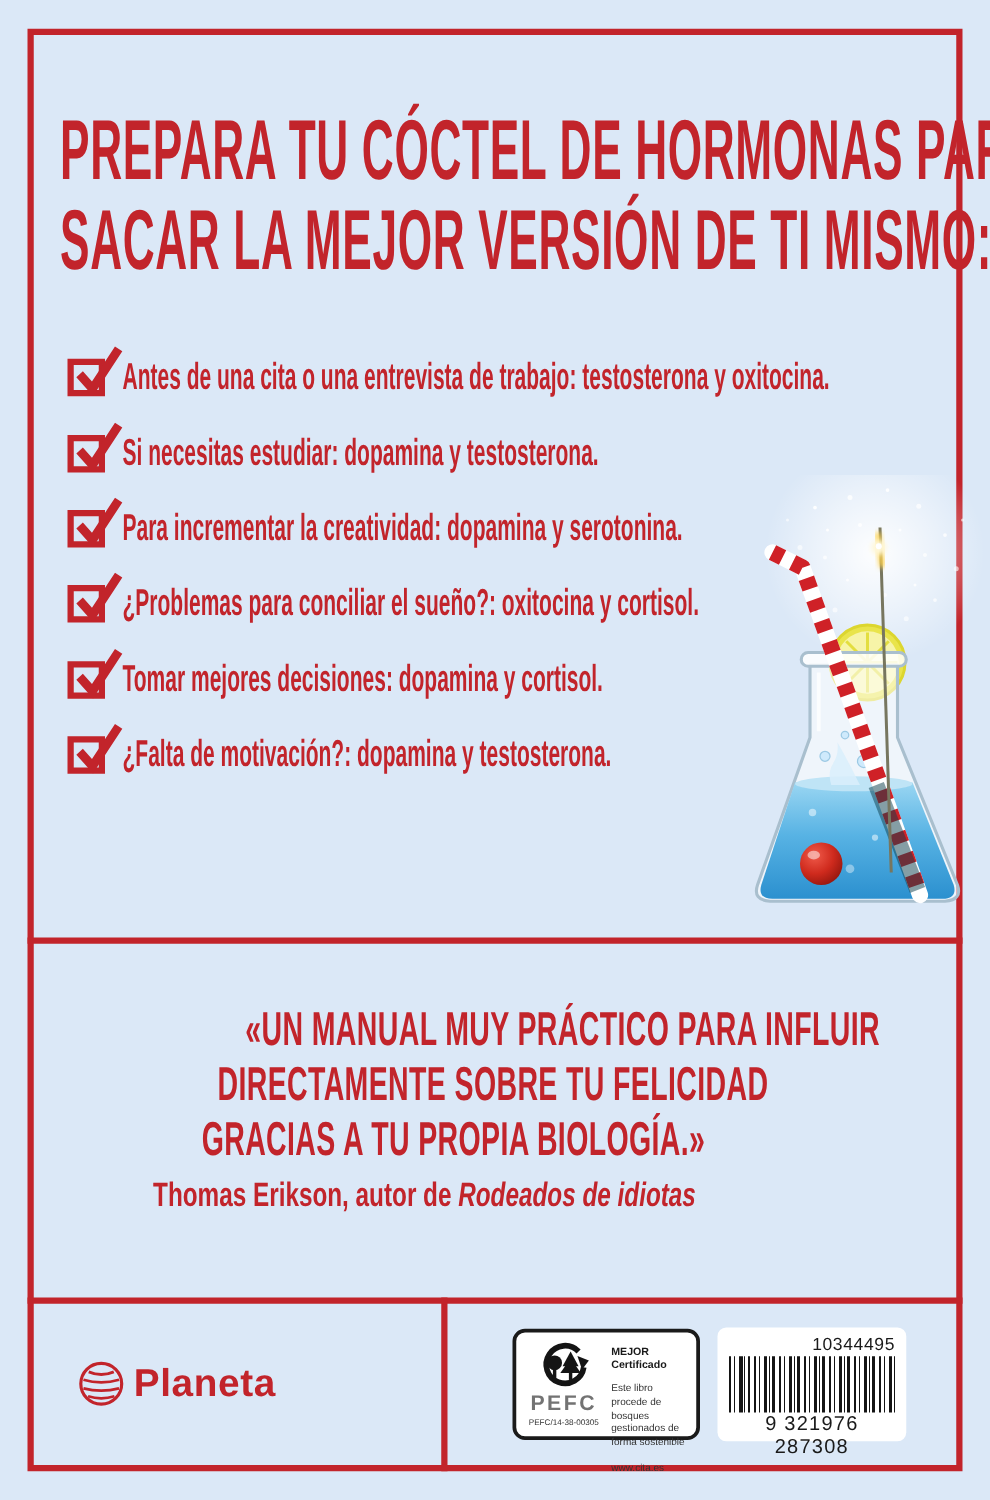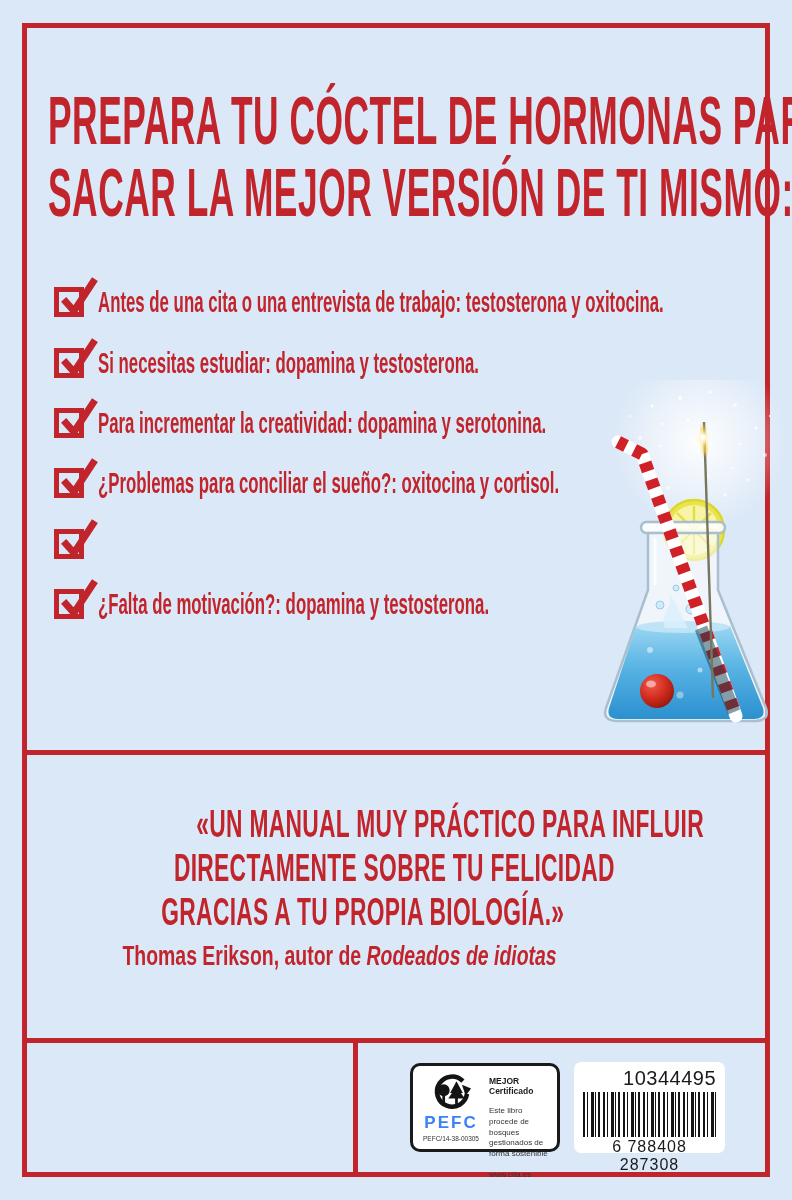--- a/index.html
+++ b/index.html
@@ -55,32 +55,32 @@
   .planeta svg{width:38px;height:38px;}
   .planeta-name{margin-left:7px;font-size:31px;font-weight:bold;color:var(--red);letter-spacing:0.5px;}
 
   .pefc-box{
     position:absolute;left:410px;top:1063px;width:150px;height:89px;
     background:#fff;border:3px solid #1a1a1a;border-radius:10px;
     display:flex;padding:6px 6px 5px 8px;
   }
   .pefc-left{width:60px;display:flex;flex-direction:column;align-items:center;}
   .pefc-left svg{width:44px;height:42px;}
-  .pefc-word{font-size:17px;font-weight:bold;color:#3b82f6;letter-spacing:2px;line-height:17px;}
+  .pefc-word{font-size:17px;font-weight:bold;color:#737373;letter-spacing:2px;line-height:17px;}
   .pefc-code{font-size:6.5px;color:#333;margin-top:4px;white-space:nowrap;}
   .pefc-right{flex:1;padding-left:8px;padding-top:4px;color:#333;}
   .pefc-title{font-size:8.5px;font-weight:bold;color:#1a1a1a;}
   .pefc-desc{font-size:8px;line-height:1.35;margin-top:10px;}
   .pefc-url{font-size:8px;margin-top:10px;}
 
   .barcode-box{
     position:absolute;left:574px;top:1062px;width:151px;height:91px;
     background:#fff;border-radius:7px;padding:5px 9px 0 9px;
   }
-  .sku{text-align:right;font-size:20px;color:#1a1a1a;letter-spacing:0.5px;}
+  .sku{text-align:right;font-size:14px;color:#1a1a1a;letter-spacing:0.5px;}
   .bars{
     height:45px;margin-top:2px;
     background:repeating-linear-gradient(90deg,
       #141414 0 2px,#fff 2px 4px,
       #141414 4px 5px,#fff 5px 8px,
       #141414 8px 11px,#fff 11px 12px,
       #141414 12px 13px,#fff 13px 15px,
       #141414 15px 17px,#fff 17px 20px);
   }
   .isbn{font-size:16px;color:#1a1a1a;letter-spacing:1px;text-align:center;margin-top:1px;}
@@ -236,40 +236,53 @@
           </svg>
       </span>
       <span class="check-label"><span class="cond">¿Problemas para conciliar el sueño?: oxitocina y cortisol.</span></span>
     </div>
     <div class="check-row">
       <span class="checkbox">
         <svg viewBox="0 0 40 44">
             <path d="M7,24 L15,33 L34,4" fill="none" stroke="#c2242b" stroke-width="7" stroke-linecap="square"></path>
           </svg>
       </span>
+      <span class="check-label"><span class="cond">Tomar mejores decisiones: dopamina y cortisol.</span></span>
     </div>
     <div class="check-row">
       <span class="checkbox">
         <svg viewBox="0 0 40 44">
             <path d="M7,24 L15,33 L34,4" fill="none" stroke="#c2242b" stroke-width="7" stroke-linecap="square"></path>
           </svg>
       </span>
       <span class="check-label"><span class="cond">¿Falta de motivación?: dopamina y testosterona.</span></span>
     </div>
   </div>
 
   <div class="quote">
     <div class="quote-line"><span class="cond">«UN MANUAL MUY PRÁCTICO PARA INFLUIR</span></div>
     <div class="quote-line"><span class="cond">DIRECTAMENTE SOBRE TU FELICIDAD</span></div>
     <div class="quote-line"><span class="cond">GRACIAS A TU PROPIA BIOLOGÍA.»</span></div>
     <div class="attribution">
       <span class="cond"><span>Thomas Erikson, autor de </span><span class="it">Rodeados de idiotas</span></span>
     </div>
   </div>
 
+  <div class="planeta">
+    <svg viewBox="0 0 36 36">
+      <circle cx="18" cy="18" r="15.5" fill="none" stroke="#c2242b" stroke-width="2.4"></circle>
+      <g fill="none" stroke="#c2242b" stroke-width="2.1">
+        <path d="M8.5,9 Q18,13 27.5,9"></path>
+        <path d="M4.5,15 Q18,19 31.5,15"></path>
+        <path d="M4.5,21.5 Q18,25 31.5,21.5"></path>
+        <path d="M8,27.5 Q18,30.5 28,27.5"></path>
+      </g>
+    </svg>
+    <span class="planeta-name">Planeta</span>
+  </div>
 
   <div class="pefc-box">
     <div class="pefc-left">
       <svg viewBox="0 0 48 46">
         <path d="M37,10 A16.5,16.5 0 1 0 41.5,24" fill="none" stroke="#141414" stroke-width="5"></path>
         <polygon points="46,18 36,14 40,26" fill="#141414"></polygon>
         <circle cx="16" cy="20" r="6.5" fill="#141414"></circle>
         <rect x="14.5" y="25" width="3" height="9" fill="#141414"></rect>
         <polygon points="30,10 37,23 23,23" fill="#141414"></polygon>
         <polygon points="30,16 39,29 21,29" fill="#141414"></polygon>
@@ -281,16 +294,16 @@
     <div class="pefc-right">
       <div class="pefc-title">MEJOR Certificado</div>
       <div class="pefc-desc">Este libro procede de bosques gestionados de forma sostenible</div>
       <div class="pefc-url">www.cita.es</div>
     </div>
   </div>
 
   <div class="barcode-box">
     <div class="sku">10344495</div>
     <div class="bars"></div>
-    <div class="isbn">6 788408 287308</div>
+    <div class="isbn">9 321976 287308</div>
   </div>
 
 </div>
 
 </body></html>

